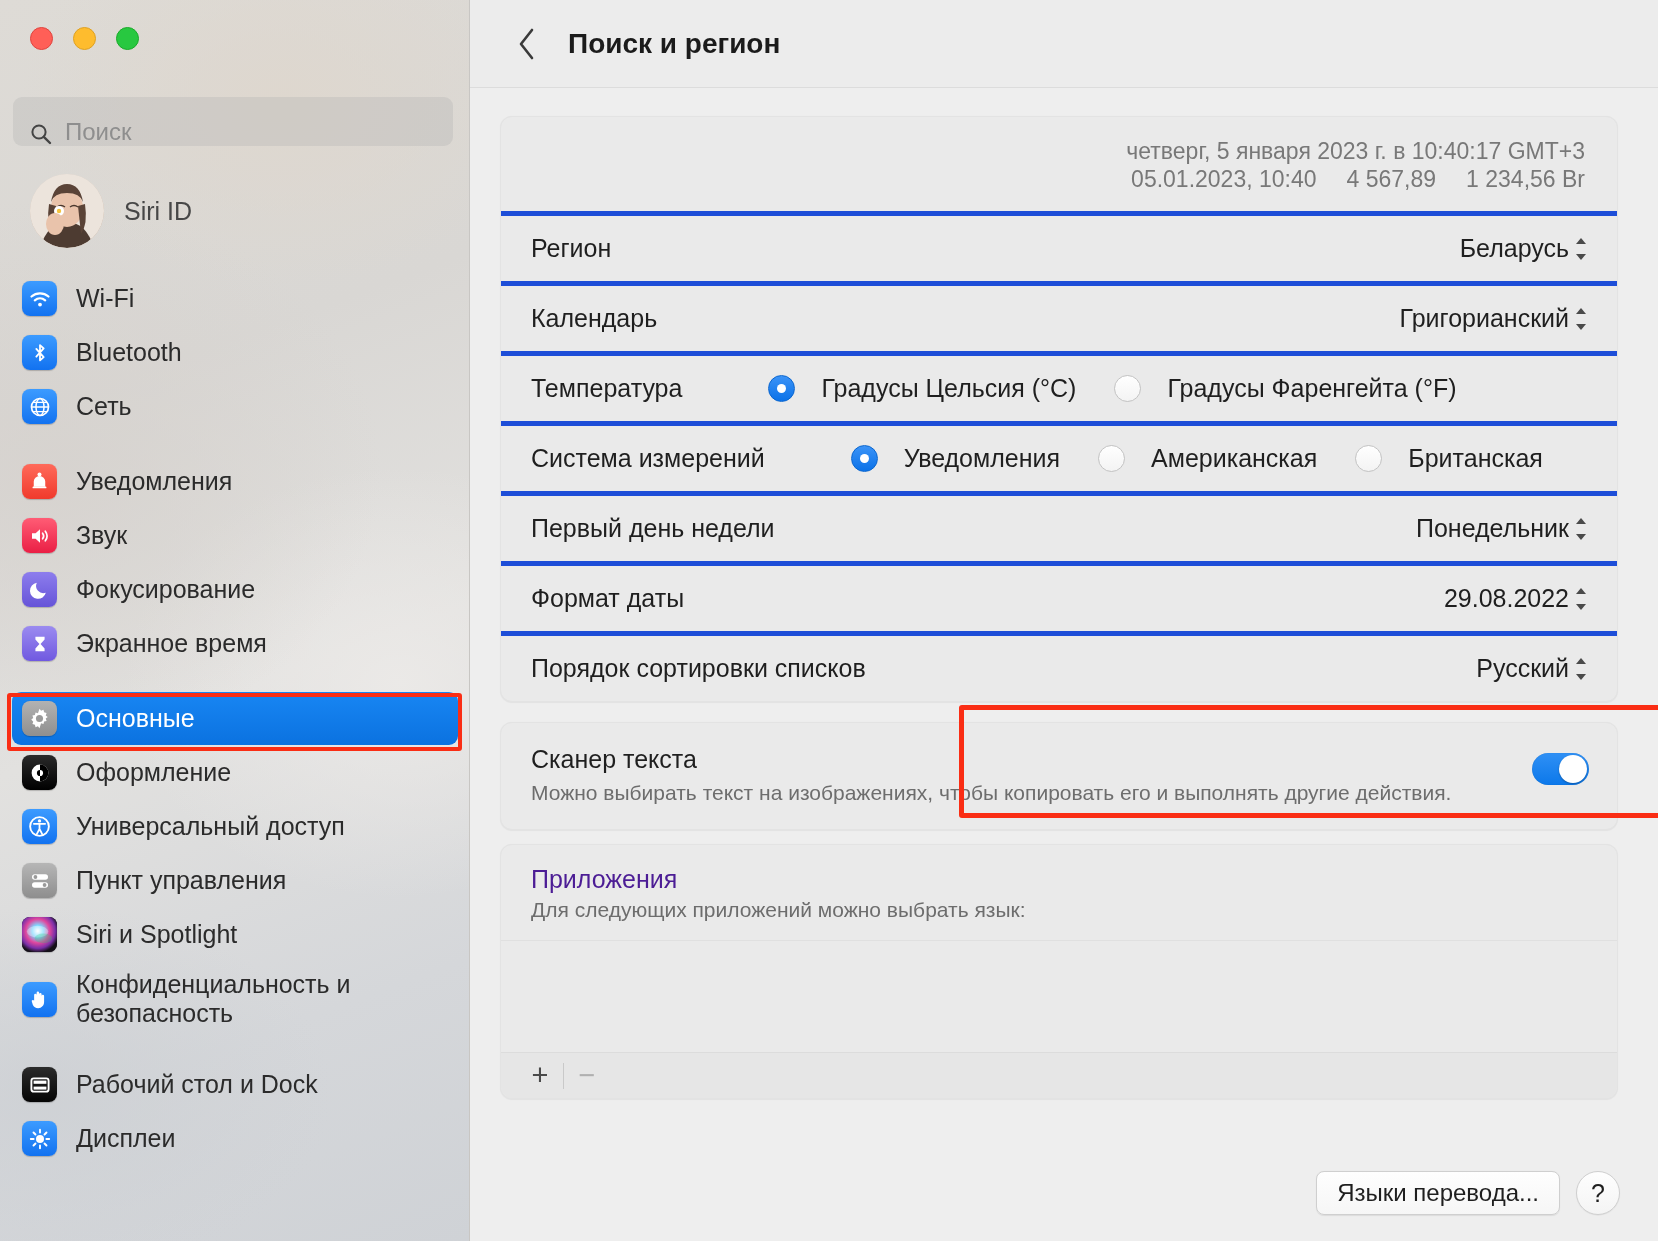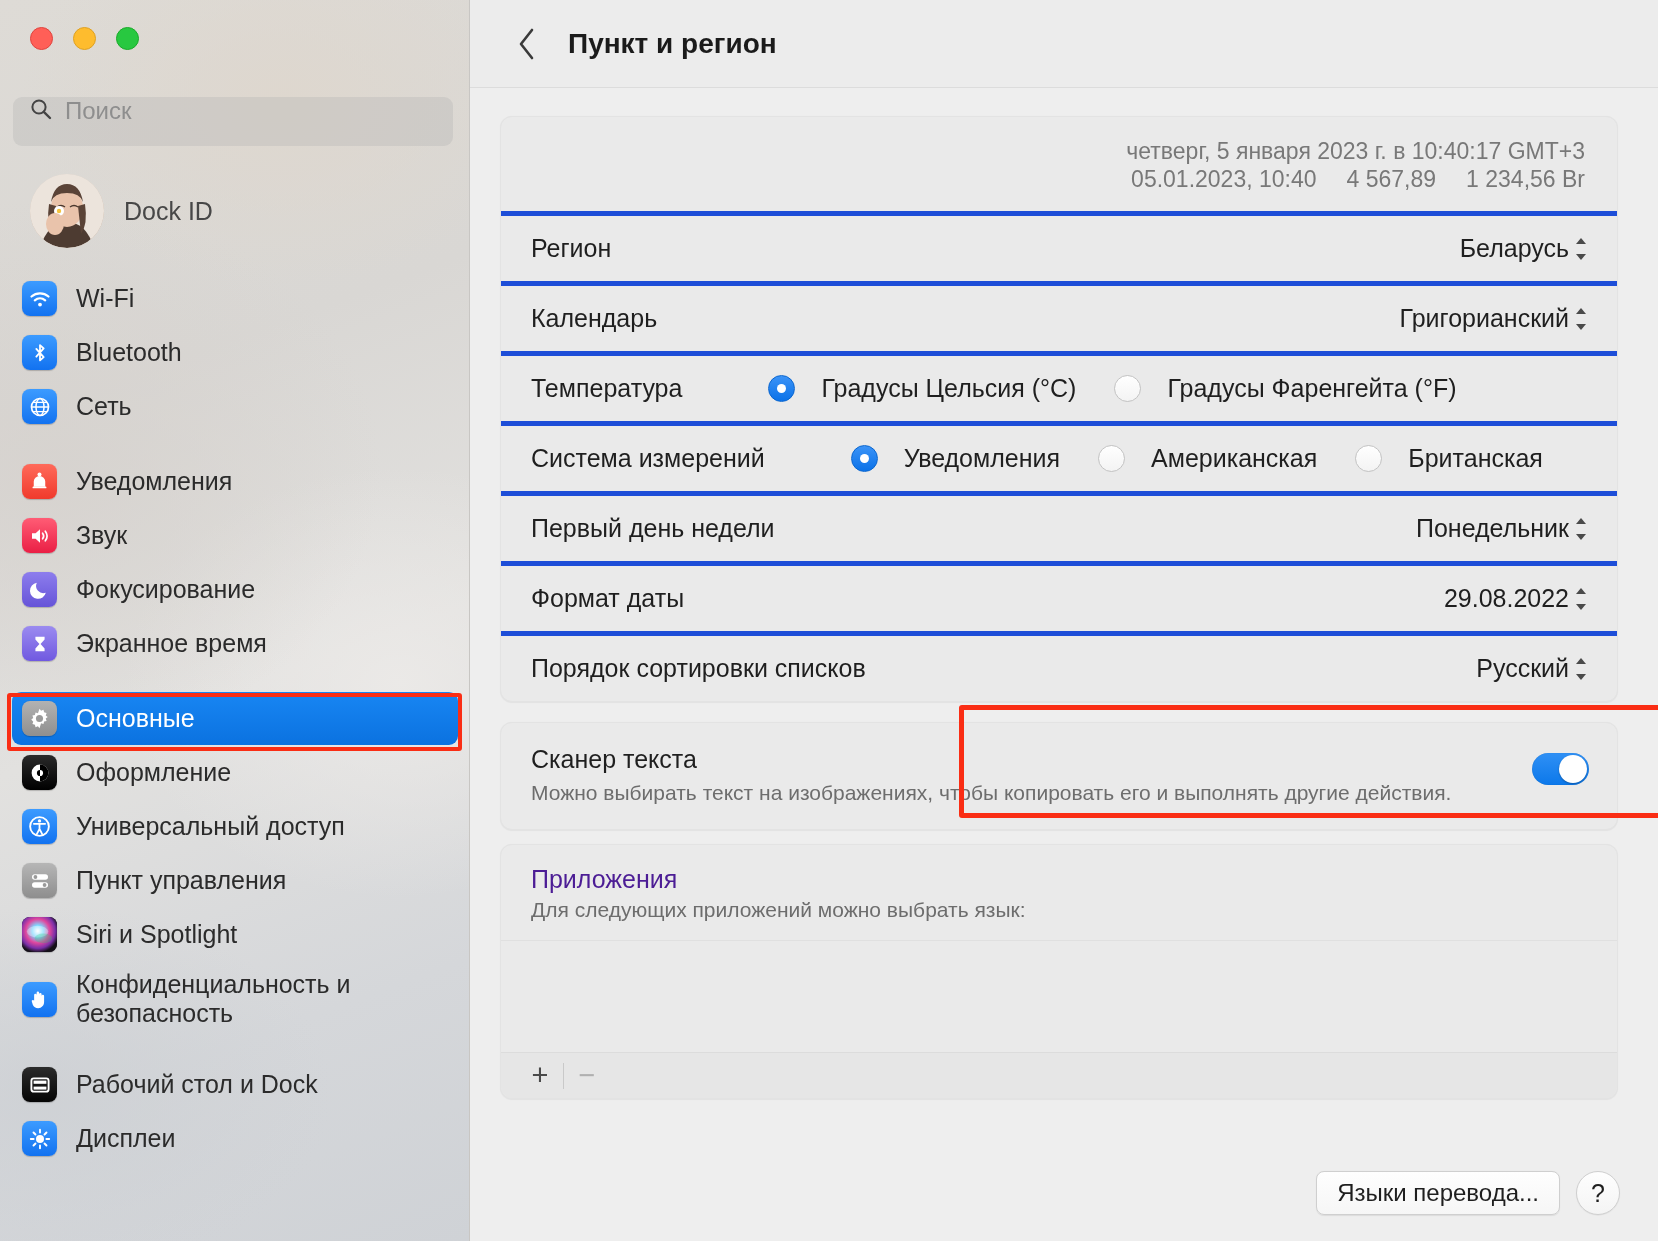--- a/index.html
+++ b/index.html
@@ -35,21 +35,21 @@
   .light { width: 23px; height: 23px; border-radius: 50%; }
   .light.red    { background: #ff5f57; border: 0.5px solid #e0443e; }
   .light.yellow { background: #febc2e; border: 0.5px solid #dea123; }
   .light.green  { background: #28c840; border: 0.5px solid #1aab29; }
 
   .search-wrap {
     position: absolute; top: 97px; left: 13px;
     width: 440px; height: 49px;
     background: rgba(178,178,178,0.32);
     border-radius: 9px;
-    display: flex; align-items: flex-start;
+    display: flex; align-items: flex-end;
     padding: 0 16px;
   }
   .search-icon { width: 24px; height: 24px; flex: none; margin-right: 12px; }
   .search-input {
     border: none; background: transparent; outline: none;
     font-family: "Liberation Sans", sans-serif;
     font-size: 24px; color: #3a3a3a; width: 100%;
   }
   .search-input::placeholder { color: #8e8e8e; }
 
@@ -264,21 +264,21 @@
             <path d="M19 30 q-3 20 4 30 l3-28z" fill="#5a4337"></path>
             <path d="M55 30 q3 20 -4 30 l-3-28z" fill="#5a4337"></path>
             <path d="M27 33 q4-3 8 0" stroke="#4a392f" stroke-width="1.4" fill="none"></path>
             <path d="M40 33 q4-3 8 0" stroke="#4a392f" stroke-width="1.4" fill="none"></path>
             <circle cx="29" cy="37" r="5" fill="#fff"></circle>
             <circle cx="29" cy="37" r="2.2" fill="#f3c33d"></circle>
             <ellipse cx="25" cy="50" rx="9" ry="11" fill="#e9c3ab"></ellipse>
           </g>
         </svg>
       </div>
-      <div class="account-label">Dock ID</div>
+      <div class="account-label">Siri ID</div>
     </div>
 
     <div class="nav">
 
       <div class="nav-group">
         <div class="nav-item">
           <div class="nav-icon" style="background:linear-gradient(180deg,#3c9bff,#1272f0)">
             <svg width="24" height="24" viewBox="0 0 24 24">
               <path d="M3.5 9.5a13 13 0 0117 0" stroke="#fff" stroke-width="2.2" fill="none" stroke-linecap="round"></path>
               <path d="M6.8 13.3a8.3 8.3 0 0110.4 0" stroke="#fff" stroke-width="2.2" fill="none" stroke-linecap="round"></path>
@@ -455,21 +455,21 @@
   </div>
 
   <div class="main">
 
     <div class="toolbar">
       <div class="back-btn">
         <svg width="20" height="34" viewBox="0 0 20 34">
           <path d="M15 3L4 17l11 14" fill="none" stroke="#3a3a3a" stroke-width="2.6" stroke-linecap="round" stroke-linejoin="round"></path>
         </svg>
       </div>
-      <div class="toolbar-title">Пункт и регион</div>
+      <div class="toolbar-title">Поиск и регион</div>
     </div>
 
     <div class="content">
 
       <div class="card">
 
         <div class="preview">
           <div class="preview-line">четверг, 5 января 2023 г. в 10:40:17 GMT+3</div>
           <div class="preview-line">
             <span>05.01.2023, 10:40</span><span class="sp"></span><span>4 567,89</span><span class="sp"></span><span>1 234,56 Br</span>

